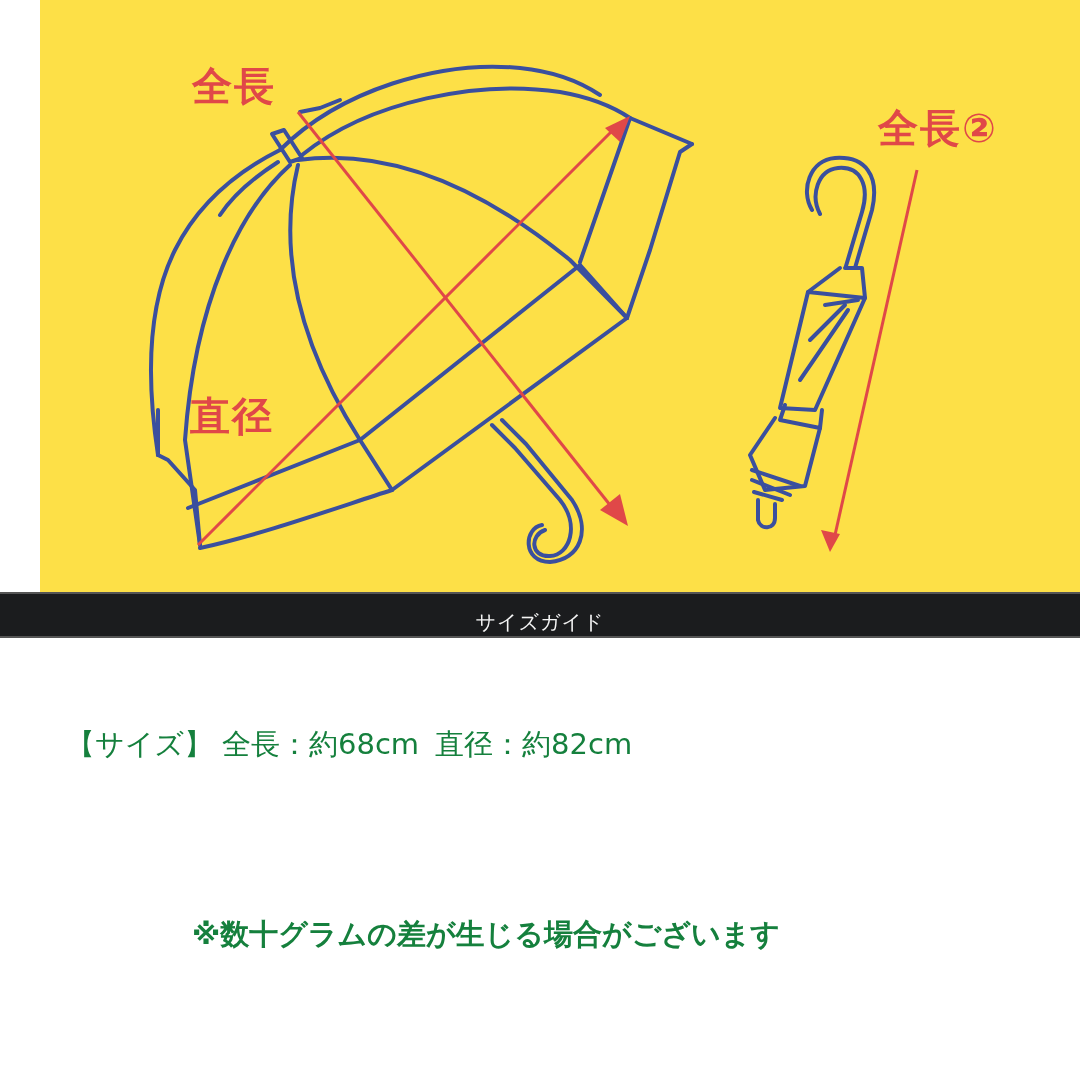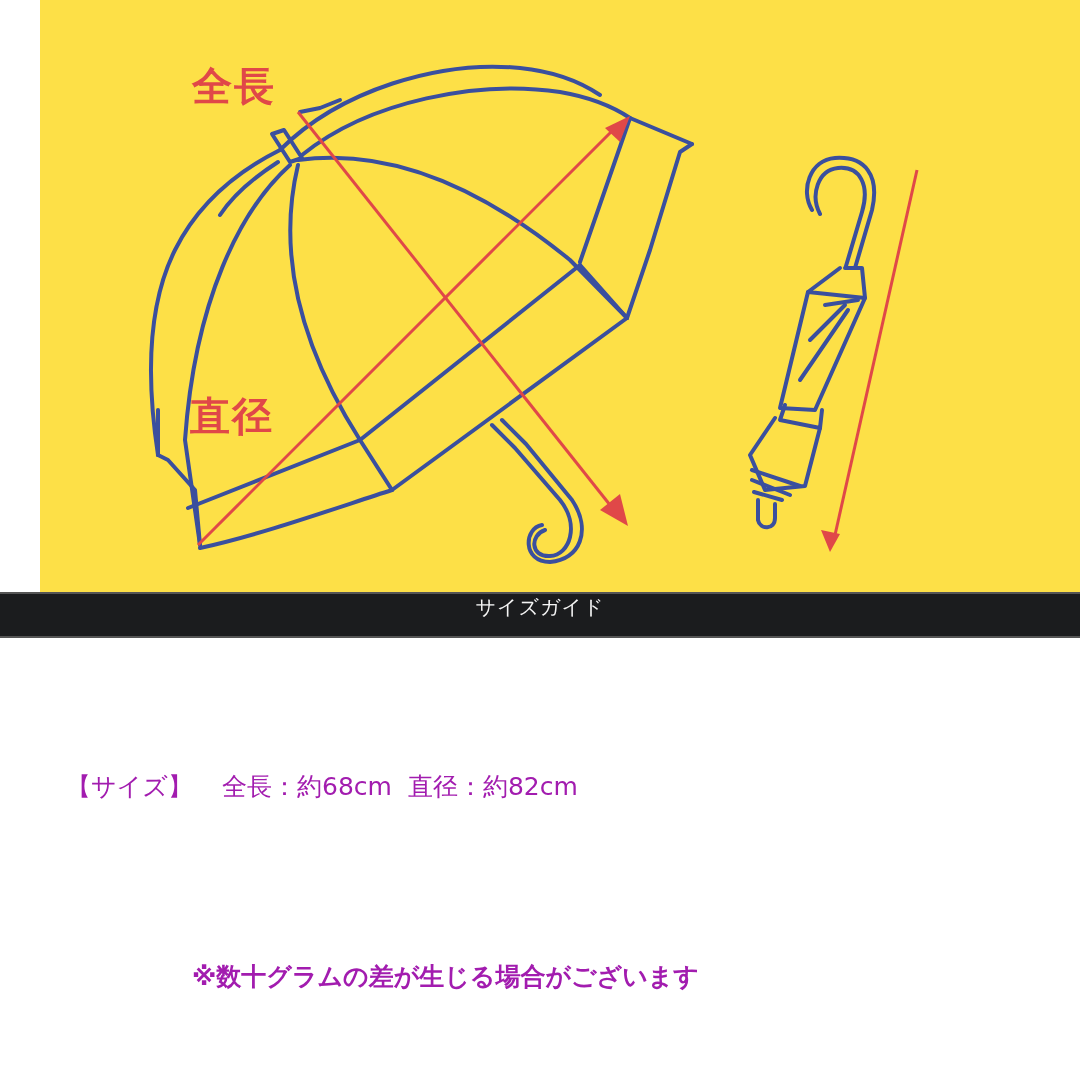--- a/index.html
+++ b/index.html
@@ -17,28 +17,27 @@
       position: absolute; color: #e04848; font-weight: bold; font-size: 40px;
       letter-spacing: 2px; line-height: 1;
     }
     .label-zencho { left: 152px; top: 66px; }
     .label-chokkei { left: 150px; top: 396px; }
     .label-zencho2 { left: 838px; top: 108px; }
 
     .guide-bar {
       position: absolute; left: 0; top: 592px; width: 1080px; height: 46px;
       background: #1b1c1e; border-top: 2px solid #555; border-bottom: 2px solid #555;
-      display: flex; align-items: flex-start; justify-content: center;
+      display: flex; align-items: flex-end; justify-content: center;
     }
     .guide-bar span { color: #f4f4f4; font-size: 20px; letter-spacing: 1px; }
 
     .spec {
-      position: absolute; font-size: 25px; color: #a21caf; line-height: 44px;
+      position: absolute; font-size: 29px; color: #15803d; line-height: 44px;
       white-space: nowrap;
-      margin-top: 43px;
     }
     .spec .key { display: inline-block; }
     .spec-size { left: 66px; top: 722px; }
     .spec-size .key { width: 156px; }
     .spec-size .line2 { padding-left: 156px; }
     .spec-weight { left: 66px; top: 912px; }
     .spec-weight .key { width: 126px; }
     .spec-weight .line2 { padding-left: 126px; font-weight: bold; }
     .gap { display: inline-block; width: 16px; }
   </style>
@@ -107,20 +106,21 @@
       <line x1="158" y1="545" x2="575" y2="128"></line>
       <polygon points="590,116 580,142 565,128" stroke="none"></polygon>
 
       <line x1="877" y1="170" x2="795" y2="535"></line>
       <polygon points="790,552 781,530 800,534" stroke="none"></polygon>
     </g>
   </svg>
 
   <div class="dim-label label-zencho">全長</div>
   <div class="dim-label label-chokkei">直径</div>
+  <div class="dim-label label-zencho2">全長②</div>
 </div>
 
 <div class="guide-bar">
   <span>サイズガイド</span>
 </div>
 
 <div class="spec spec-size">
   <div class="line1">
     <span class="key">【サイズ】</span><span>全長：約68cm</span><span class="gap"></span><span>直径：約82cm</span>
   </div>

